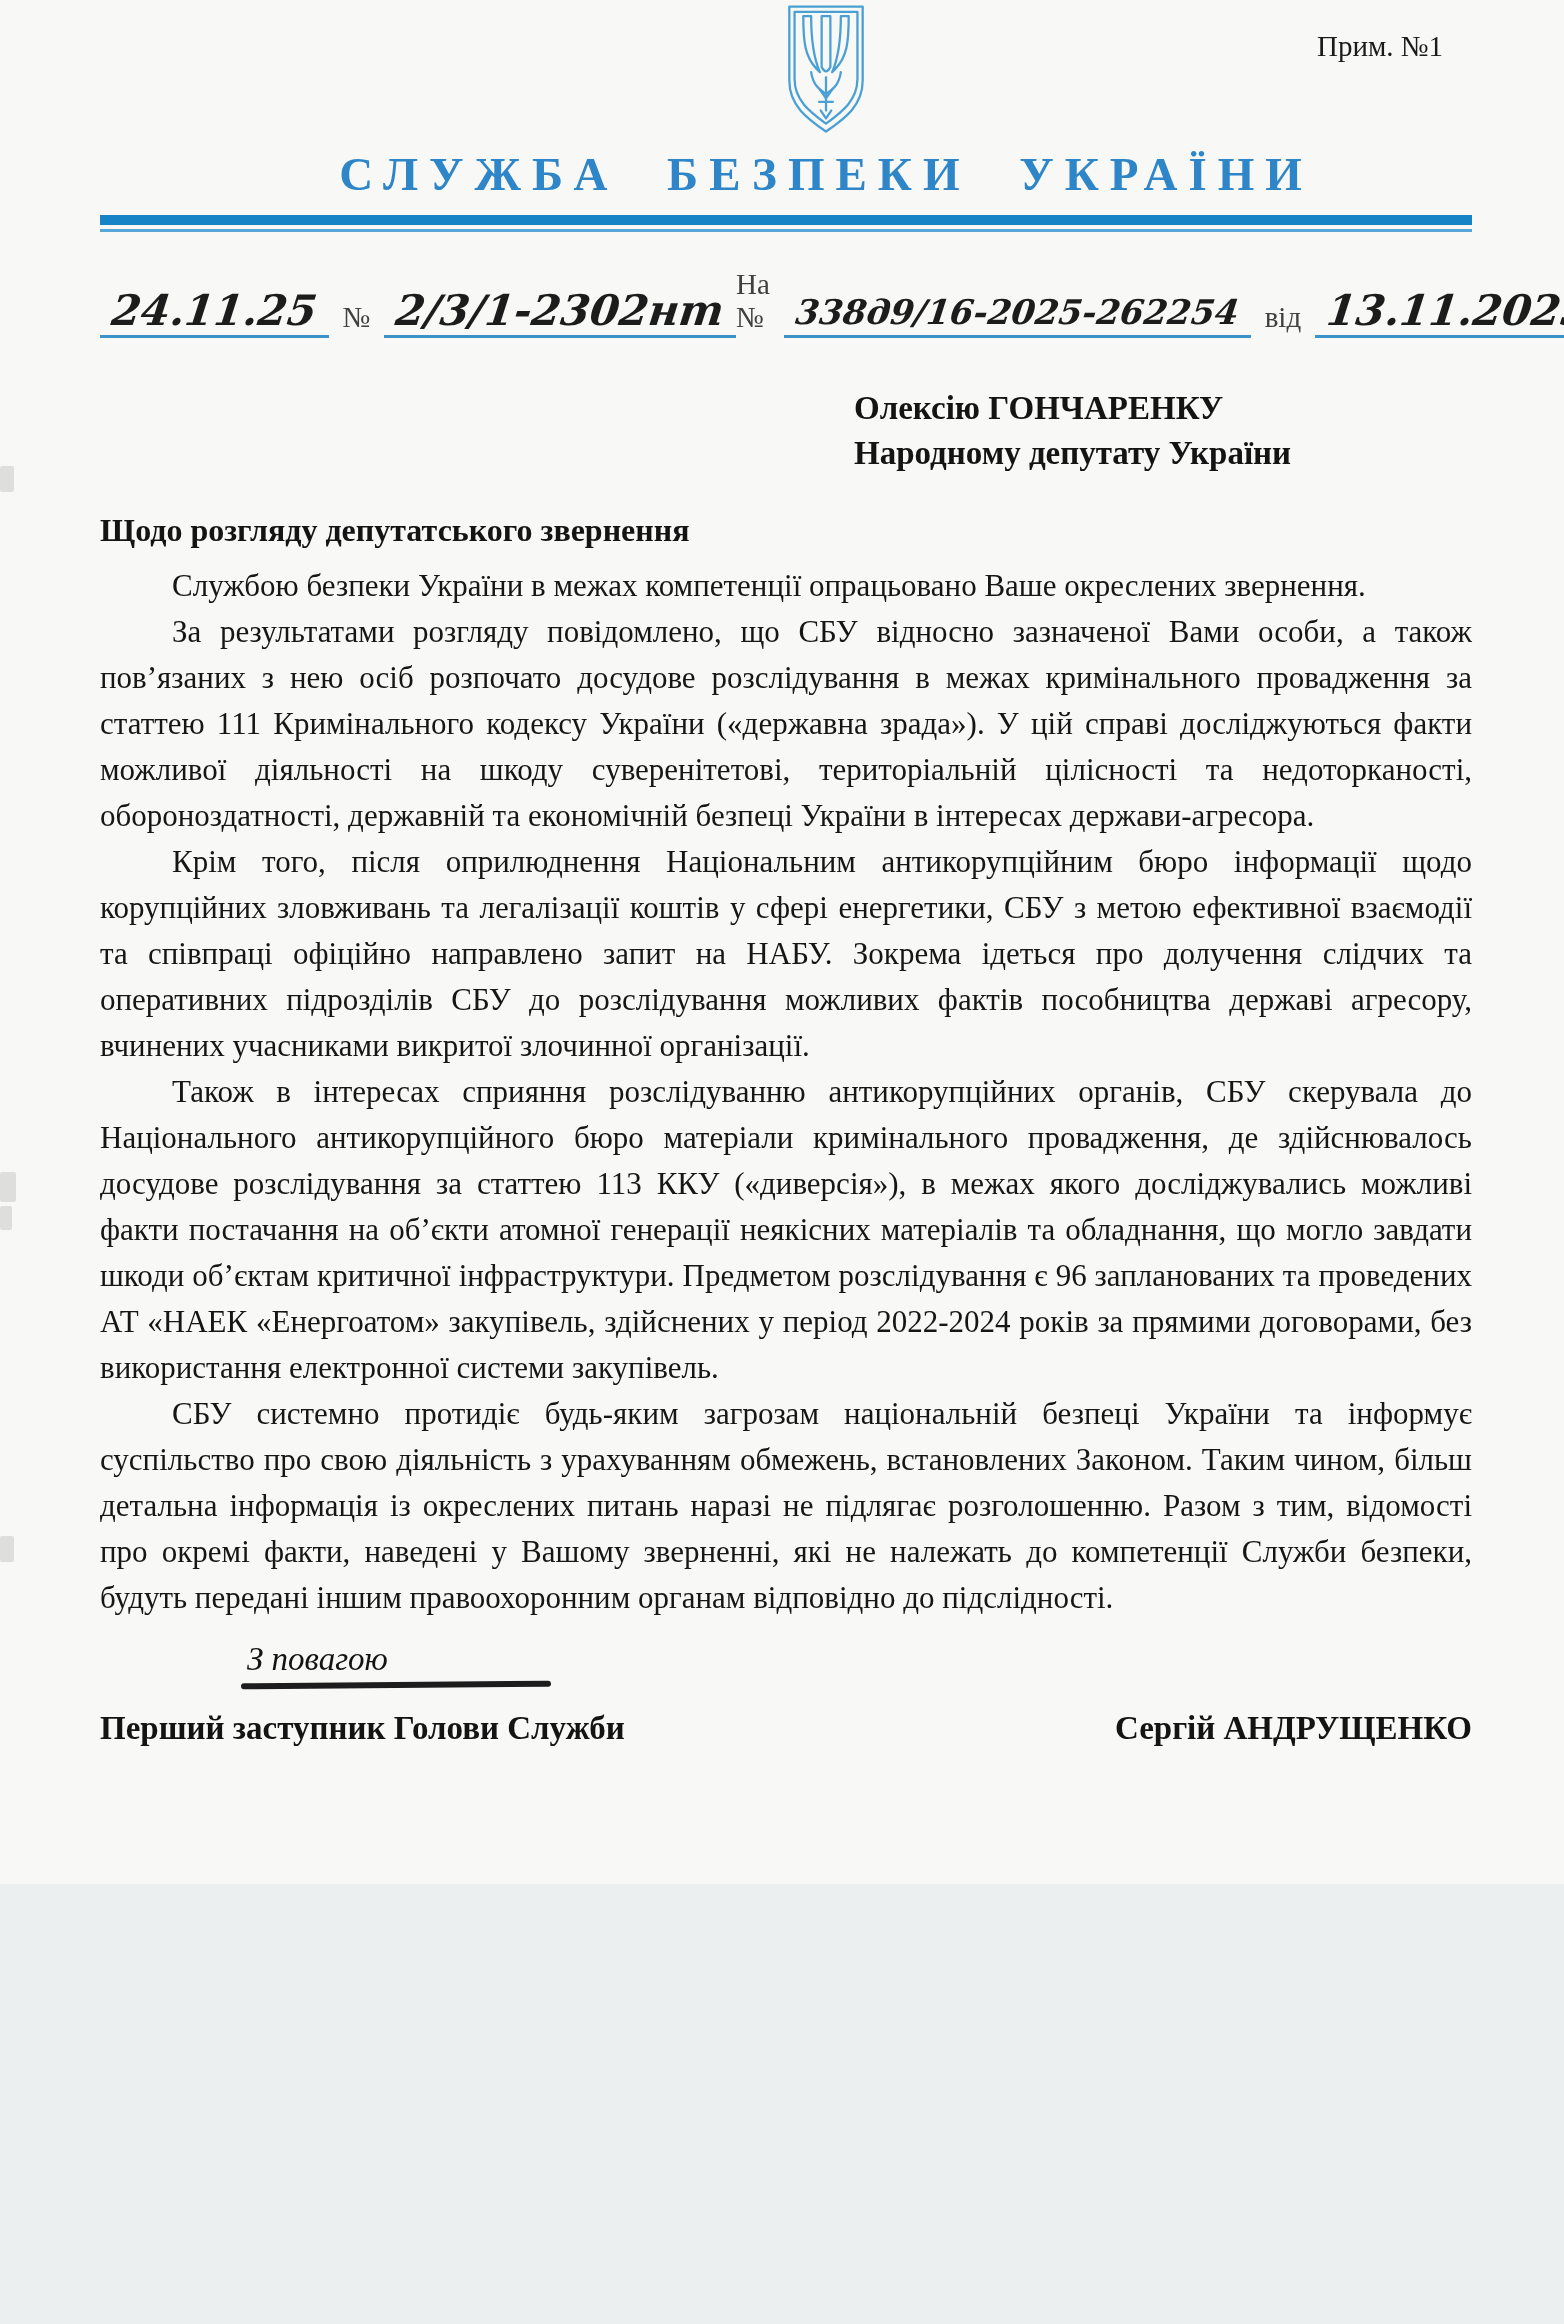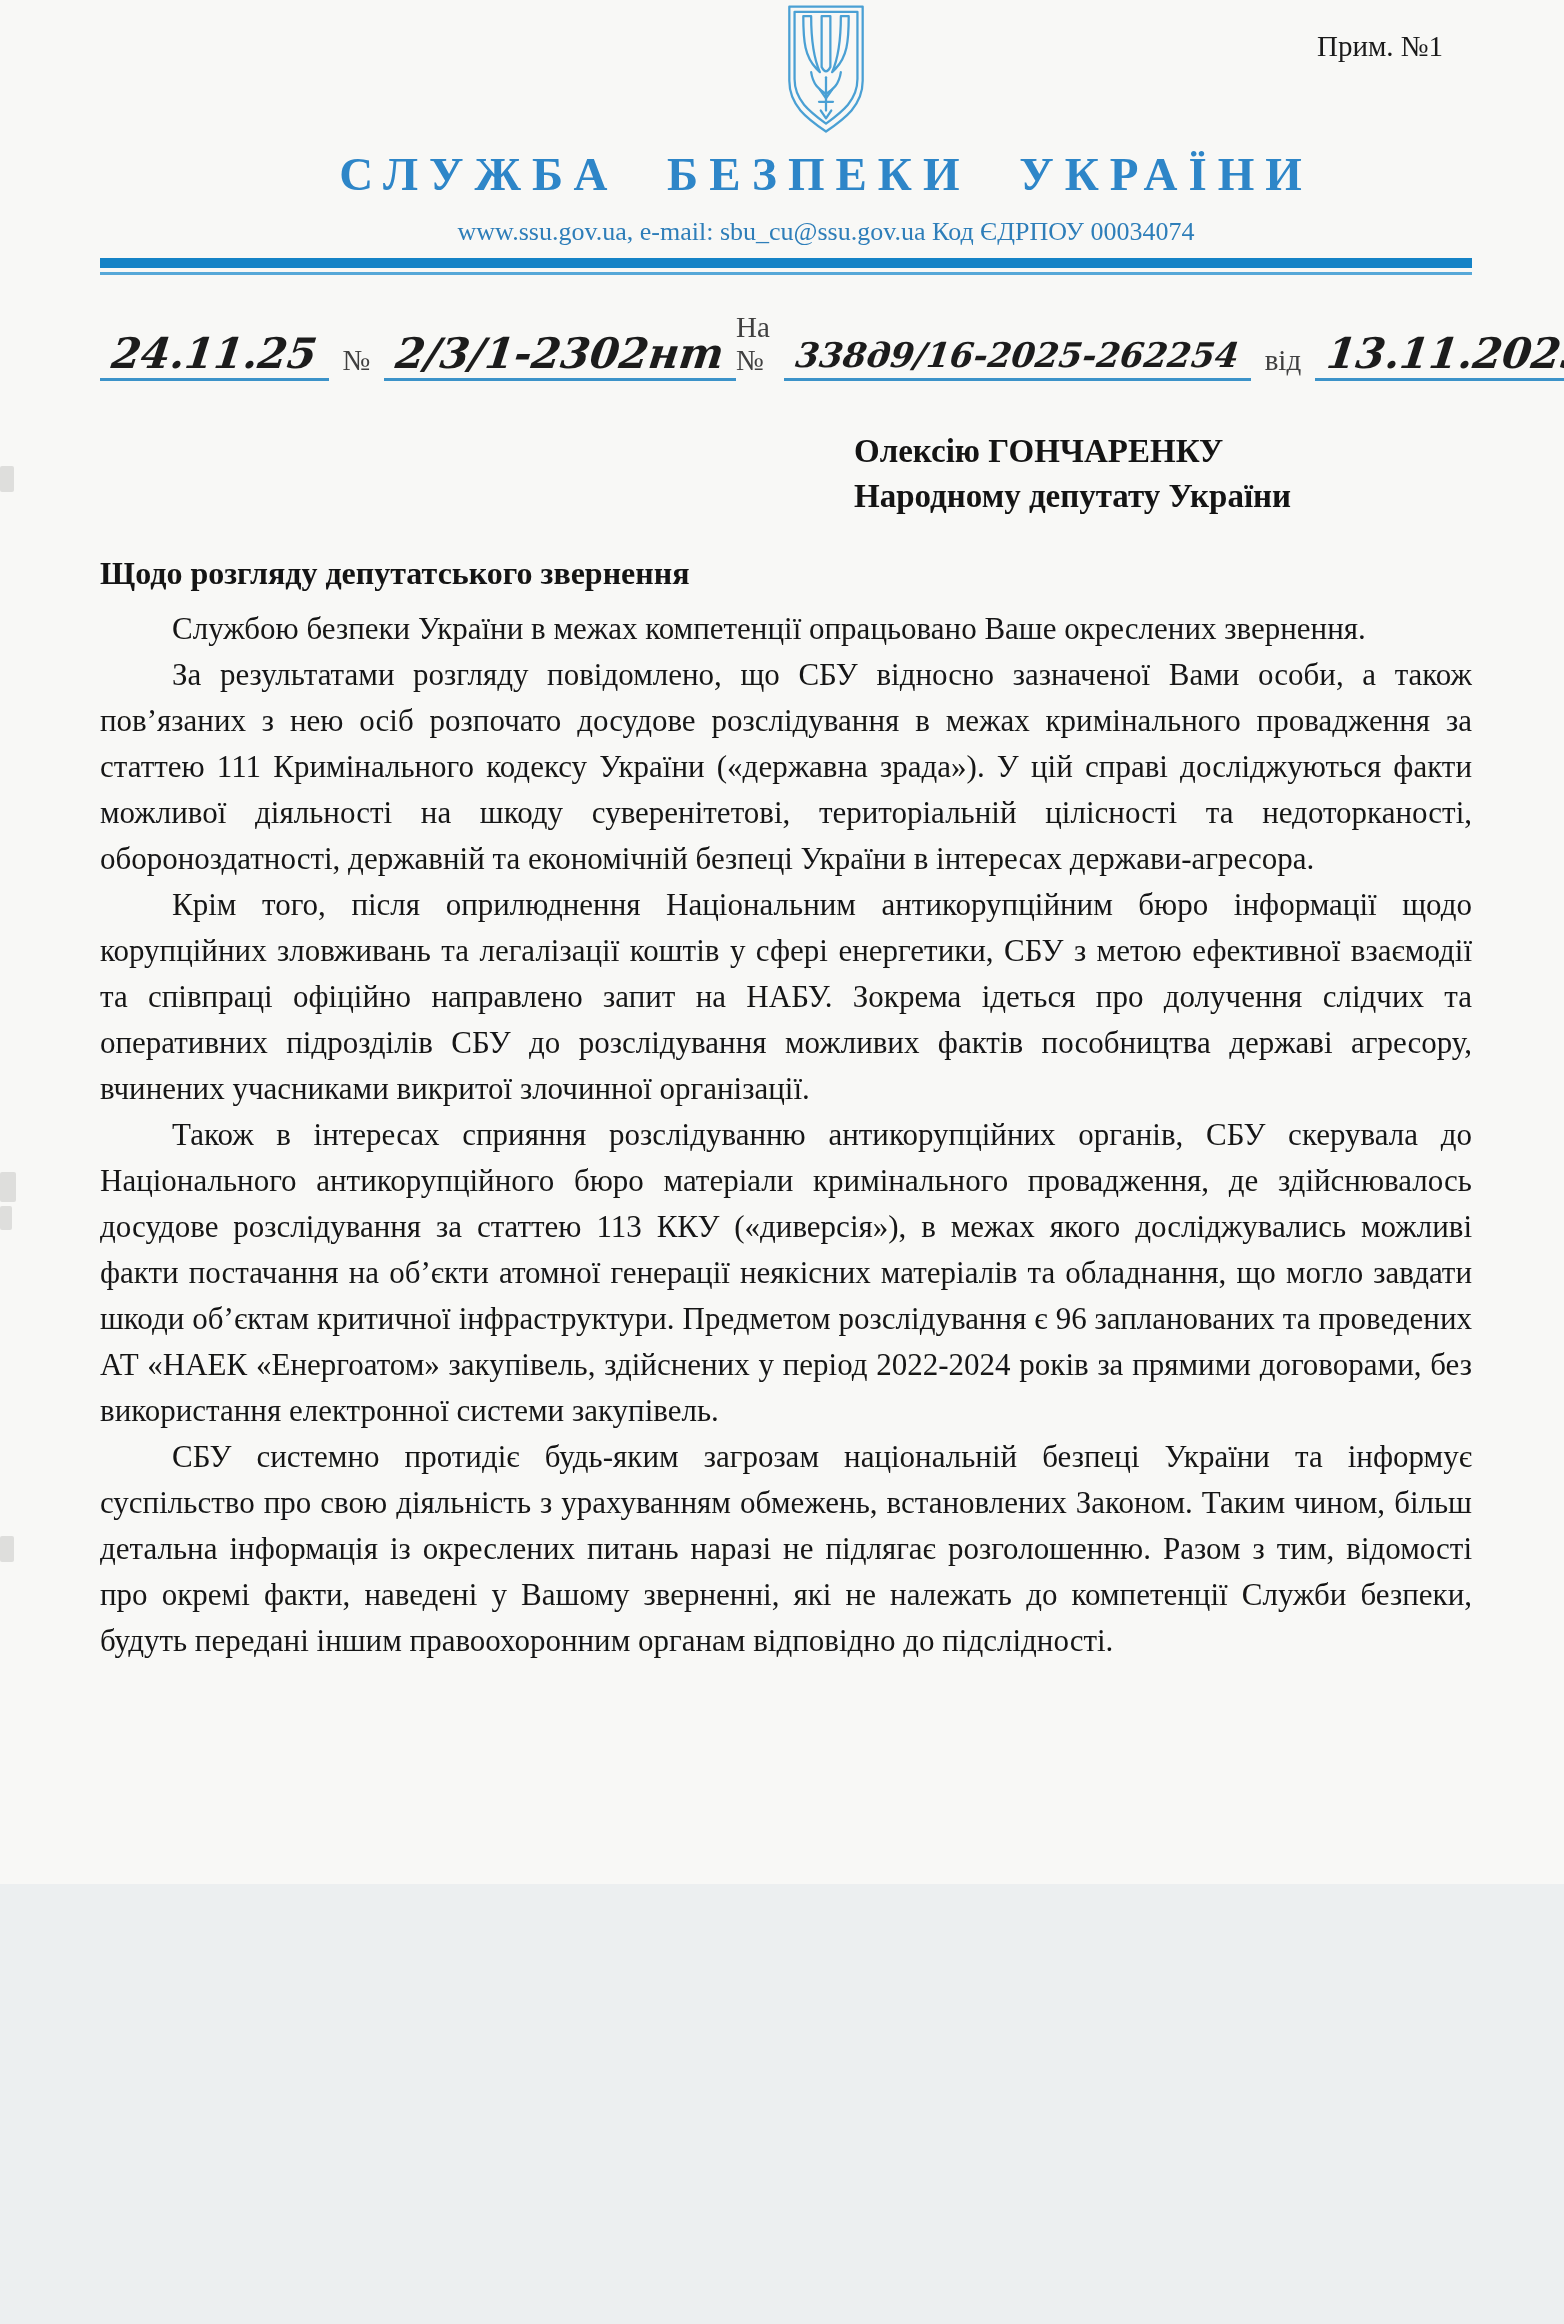--- a/index.html
+++ b/index.html
@@ -133,21 +133,20 @@
     <path d="M33 78 C35 92 42 98 50 103 C58 98 65 92 67 78"></path>
     <path d="M43 98 L50 108 L57 98"></path>
     <path d="M50 84 L50 122"></path>
     <path d="M42 112 L58 112"></path>
     <path d="M44 122 L50 131 L56 122"></path>
   </svg>
 
   <div class="org-title">СЛУЖБА БЕЗПЕКИ УКРАЇНИ</div>
 
   <div class="address">
-    <div>www.ssu.gov.ua,  e-mail: sbu_cu@ssu.gov.ua  Код ЄДРПОУ 00034074</div>
   </div>
 
   <div class="rule"></div>
 
   <div class="ref-row">
     <div class="ref-left">
       <span class="uline"><span class="hand">24.11.25</span></span>
       <span class="ref-label">№</span>
       <span class="uline"><span class="hand">2/3/1-2302нт</span></span>
     </div>
@@ -168,20 +167,28 @@
 
 
   <div class="body">
     <p>Службою безпеки України в межах компетенції опрацьовано Ваше окреслених звернення.</p>
     <p>За результатами розгляду повідомлено, що СБУ відносно зазначеної Вами особи, а також пов’язаних з нею осіб розпочато досудове розслідування в межах кримінального провадження за статтею 111 Кримінального кодексу України («державна зрада»). У цій справі досліджуються факти можливої діяльності на шкоду суверенітетові, територіальній цілісності та недоторканості, обороноздатності, державній та економічній безпеці України в інтересах держави-агресора.</p>
     <p>Крім того, після оприлюднення Національним антикорупційним бюро інформації щодо корупційних зловживань та легалізації коштів у сфері енергетики, СБУ з метою ефективної взаємодії та співпраці офіційно направлено запит на НАБУ. Зокрема ідеться про долучення слідчих та оперативних підрозділів СБУ до розслідування можливих фактів пособництва державі агресору, вчинених учасниками викритої злочинної організації.</p>
     <p>Також в інтересах сприяння розслідуванню антикорупційних органів, СБУ скерувала до Національного антикорупційного бюро матеріали кримінального провадження, де здійснювалось досудове розслідування за статтею 113 ККУ («диверсія»), в межах якого досліджувались можливі факти постачання на об’єкти атомної генерації неякісних матеріалів та обладнання, що могло завдати шкоди об’єктам критичної інфраструктури. Предметом розслідування є 96 запланованих та проведених АТ «НАЕК «Енергоатом» закупівель, здійснених у період 2022-2024 років за прямими договорами, без використання електронної системи закупівель.</p>
     <p>СБУ системно протидіє будь-яким загрозам національній безпеці України та інформує суспільство про свою діяльність з урахуванням обмежень, встановлених Законом. Таким чином, більш детальна інформація із окреслених питань наразі не підлягає розголошенню. Разом з тим, відомості про окремі факти, наведені у Вашому зверненні, які не належать до компетенції Служби безпеки, будуть передані іншим правоохоронним органам відповідно до підслідності.</p>
   </div>
 
+  <div>
+    <div class="closing">З повагою</div>
+    <div class="closing-underline"></div>
+    <div class="sig-row">
+      <span>Перший заступник Голови Служби</span>
+      <span>Сергій АНДРУЩЕНКО</span>
+    </div>
+  </div>
 
   <svg class="sig-scribble" viewBox="0 0 460 250" aria-hidden="true">
     <path d="M56 150 C30 158 16 142 24 124 C34 102 72 96 90 112 C104 125 96 148 70 152 C50 155 44 138 60 130"></path>
     <path d="M70 152 C100 130 124 64 128 30 C130 12 140 10 141 28 C143 66 134 130 128 166"></path>
     <path d="M128 166 C134 148 148 144 147 162 C146 177 158 180 164 164 C169 150 181 150 179 166 C177 181 190 184 197 167"></path>
     <path d="M197 167 C208 196 212 224 186 231 C156 239 128 228 158 212"></path>
     <path d="M38 220 C130 194 290 194 366 212 C408 222 424 242 390 244 C368 245 356 232 378 224"></path>
   </svg>
 
 </div>

